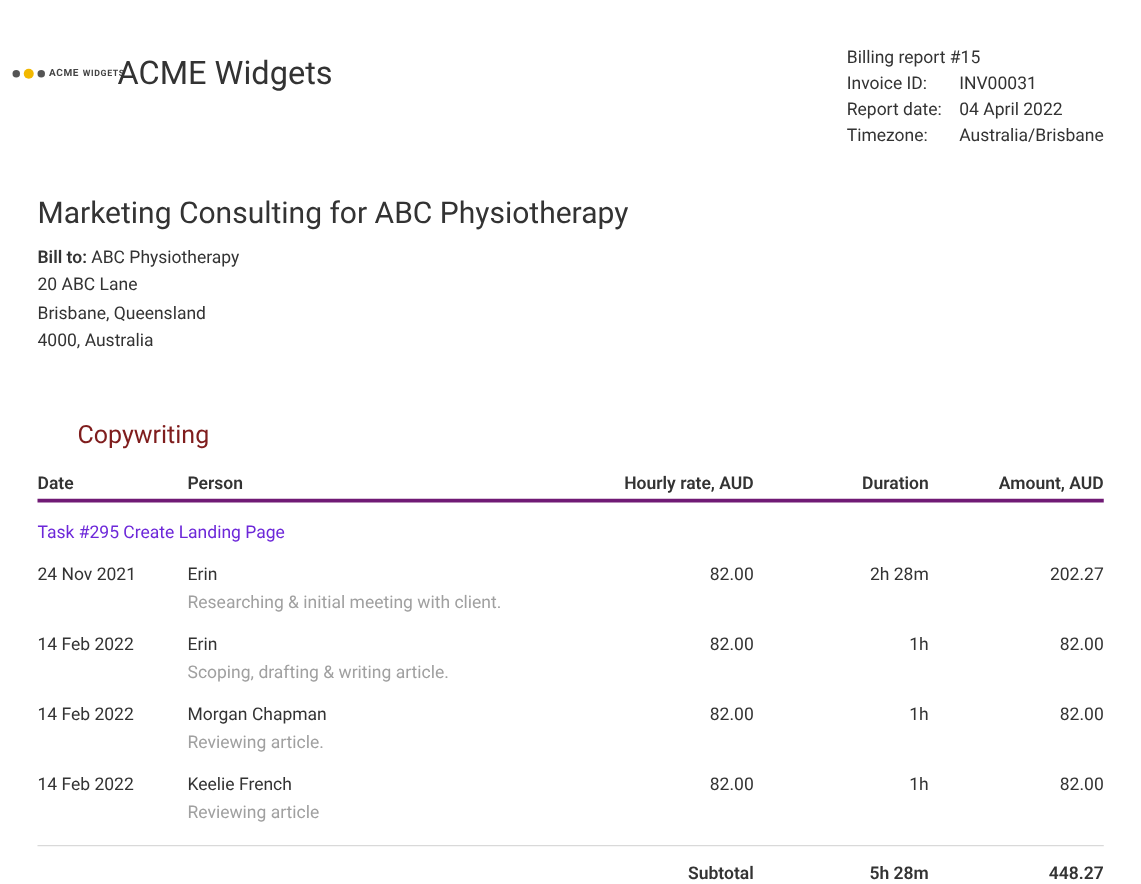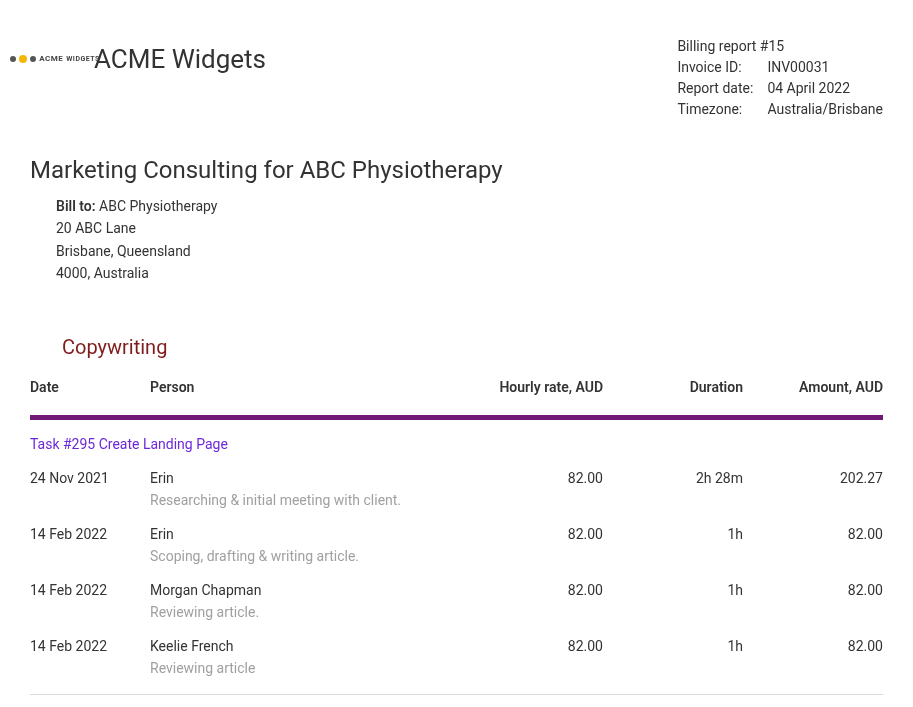--- a/index.html
+++ b/index.html
@@ -86,21 +86,20 @@
       font-size: 24px;
       font-weight: 400;
       color: #333;
       margin-bottom: 11px;
     }
     .bill-to {
       font-size: 14px;
       color: #333;
       line-height: 1.6;
       margin-bottom: 50px;
-      margin-left: 26px;
     }
     .bill-to-label {
       font-weight: 600;
     }
     .bill-to-name {
       font-weight: 400;
     }
     .section-title {
       font-size: 20px;
       font-weight: 400;
@@ -109,22 +108,22 @@
       margin-left: 32px;
     }
     .table {
       width: 100%;
     }
     .table-header {
       display: flex;
       font-size: 14px;
       font-weight: 600;
       color: #333;
-      padding-bottom: 20px;
-      border-bottom: 5px solid #701a75;
+      padding-bottom: 4px;
+      border-bottom: 3px solid #701a75;
     }
     .col-date { width: 120px; }
     .col-person { flex: 1; }
     .col-rate { width: 140px; text-align: right; }
     .col-duration { width: 140px; text-align: right; }
     .col-amount { width: 140px; text-align: right; }
     .task-row {
       font-size: 14px;
       color: #6d28d9;
       padding-top: 16px;

